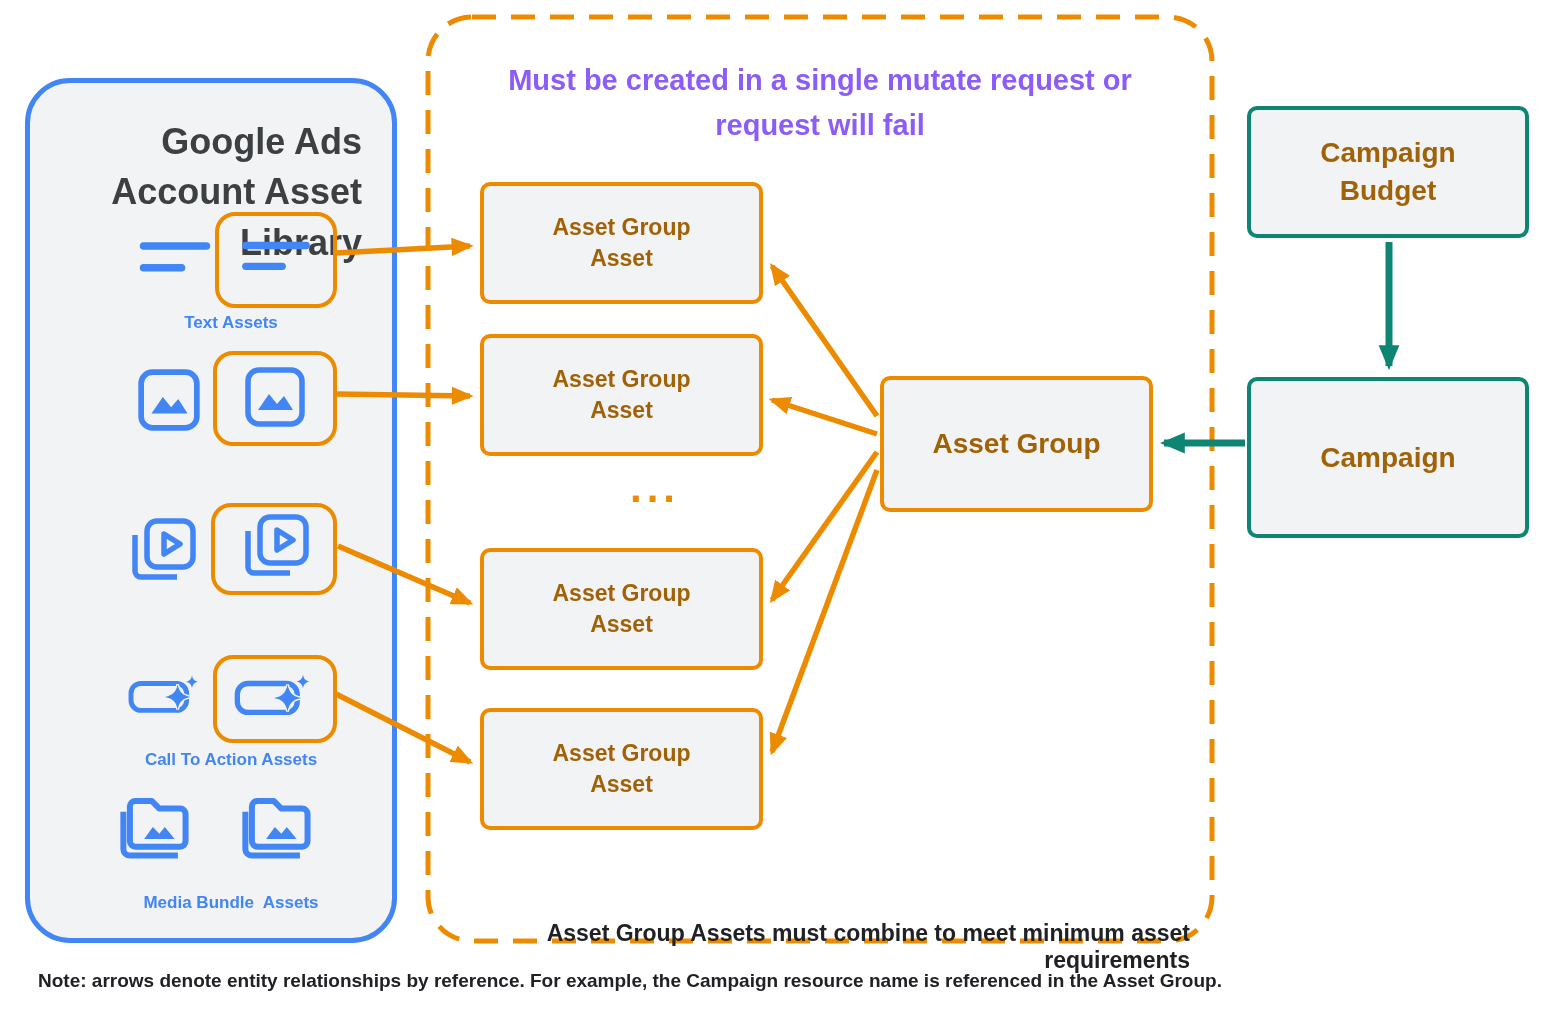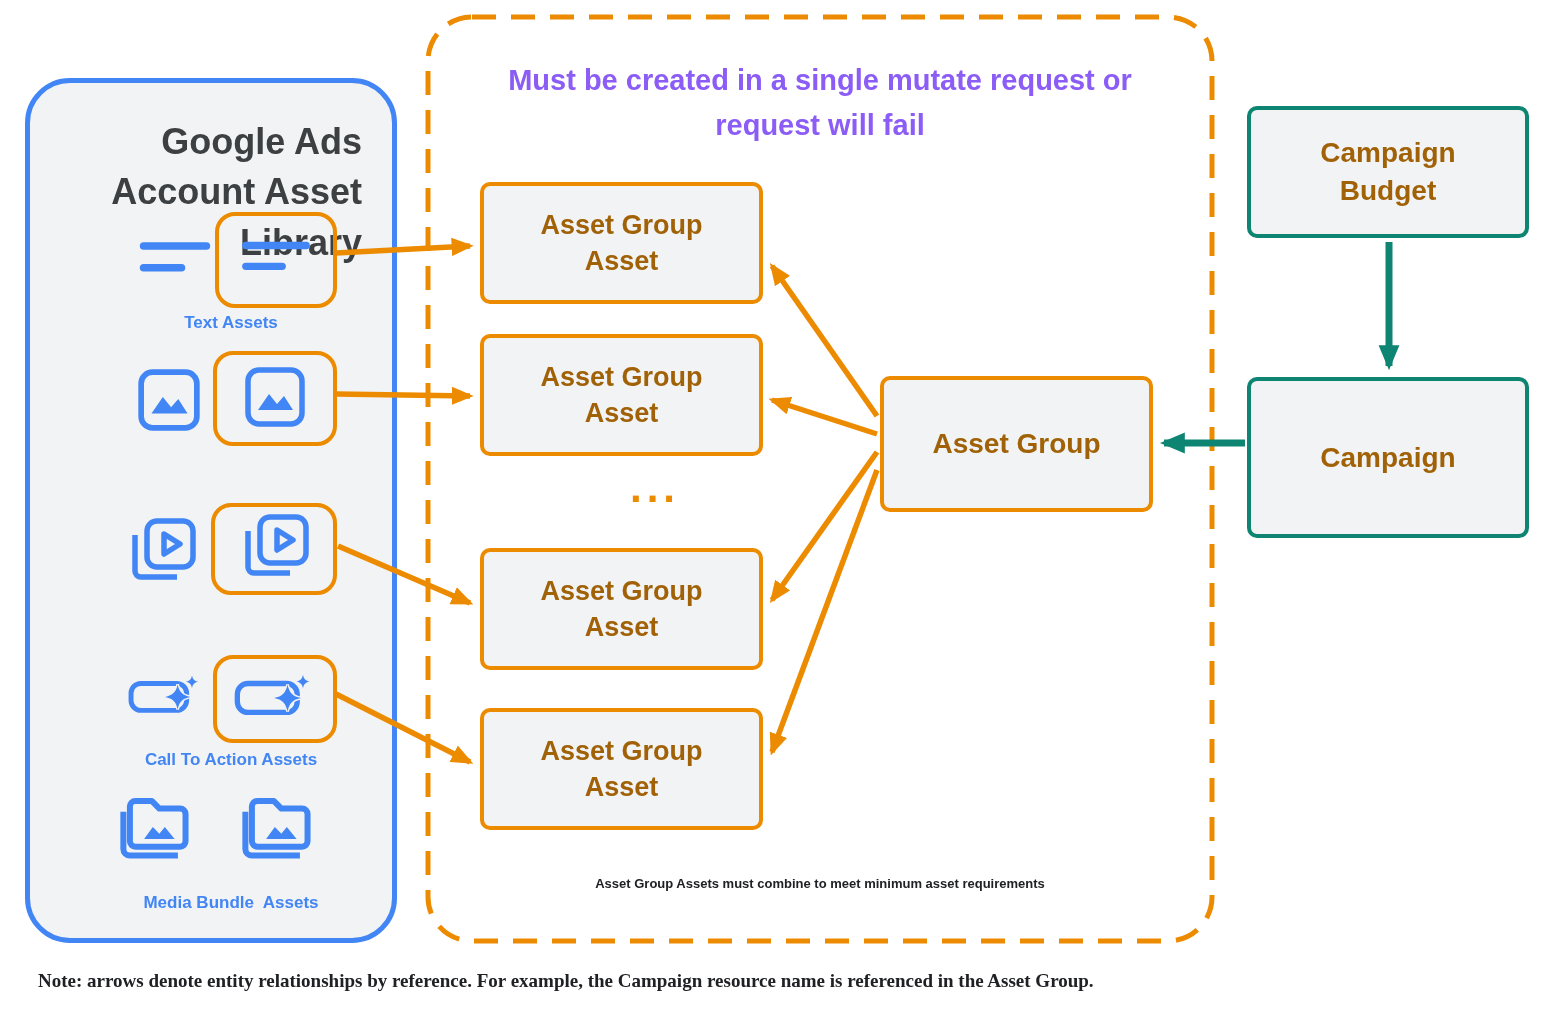--- a/index.html
+++ b/index.html
@@ -17,34 +17,34 @@
   .icon-slot { position:absolute; display:flex; align-items:center; justify-content:center; }
   .highlight { position:absolute; border:4px solid #ED8B00; border-radius:20px;
                display:flex; align-items:center; justify-content:center; }
 
   
   .mutate-panel { position:absolute; left:425px; top:14px; width:790px; height:930px; }
   .mutate-title { position:absolute; top:44px; left:52px; right:52px; text-align:center;
                   font-size:29px; font-weight:bold; color:#8b5cf6; line-height:1.55; }
   .ellipsis { position:absolute; left:170px; top:450px; width:120px; text-align:center;
               color:#ED8B00; font-size:42px; font-weight:bold; letter-spacing:5px; }
-  .mutate-footer { position:absolute; top:862px; left:25px; right:25px; text-align:center;
-                   font-size:13px; font-weight:bold; color:#202124; }
+  .mutate-footer { position:absolute; top:906px; left:25px; right:25px; text-align:right;
+                   font-size:23px; font-weight:bold; color:#202124; }
 
   
   .node { position:absolute; display:flex; align-items:center; justify-content:center;
           text-align:center; background:#F1F3F4; border-radius:10px; font-weight:bold;
           color:#a16207; line-height:1.35; }
   .node-orange { border:4px solid #ED8B00; }
   .node-teal   { border:4px solid #0E8573; }
-  .aga-box { left:55px; width:283px; height:122px; font-size:27px; }
+  .aga-box { left:55px; width:283px; height:122px; font-size:23px; }
   .aga-box span { display:inline-block; max-width:195px; }
   .cb span { display:inline-block; max-width:180px; }
 
-  .note { position:absolute; left:38px; top:970px; font-size:19px; font-weight:bold; color:#202124;font-family:Liberation Serif, serif; }
+  .note { position:absolute; left:38px; top:970px; font-size:19px; font-weight:bold; color:#202124; }
 
   
   .ln { stroke:#4285F4; stroke-width:7; stroke-linecap:round; }
   .ol { fill:none; stroke:#4285F4; stroke-width:5.5; stroke-linejoin:round; }
   .fl { fill:#4285F4; }
   .star { fill:#4285F4; stroke:#F1F3F4; stroke-width:3; paint-order:stroke; }
 
   
   .lo { stroke:#ED8B00; stroke-width:5.5; }
   .lt { stroke:#0E8573; stroke-width:7; }

